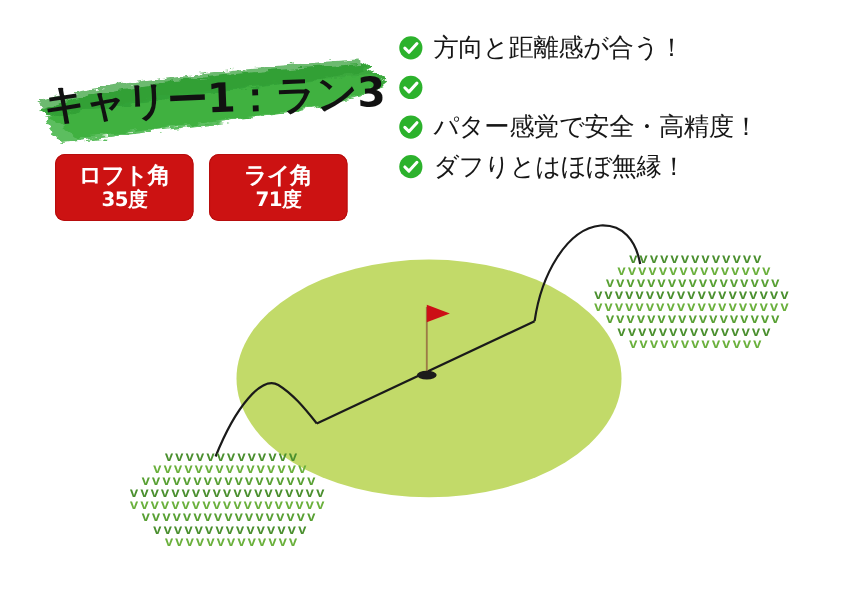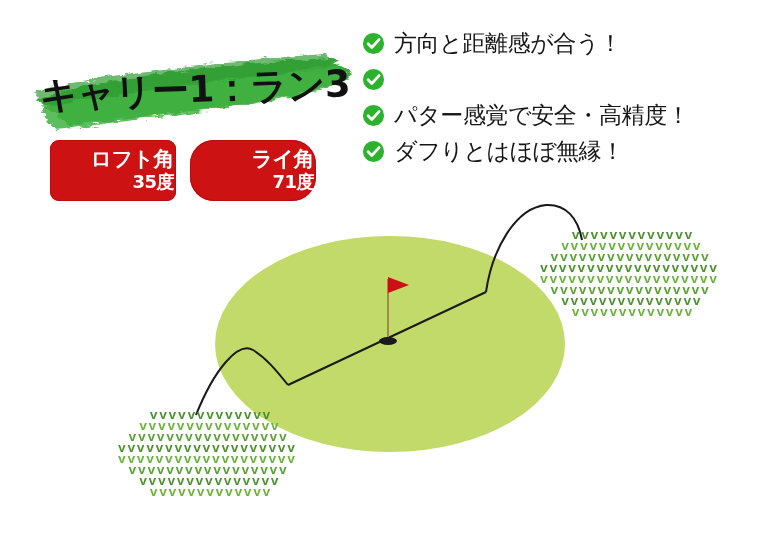--- a/index.html
+++ b/index.html
@@ -33,21 +33,21 @@
     white-space:nowrap;
   }
 
   
   .badges{position:absolute;left:50px;top:140px;display:flex;gap:14px;}
   .badge{
     background:#cc1212;
     border-radius:9px;
     width:122px;
     padding:8px 2px 9px 2px;
-    text-align:right;
+    text-align:center;
     color:#ffffff;
     font-family:"DejaVu Sans","Liberation Sans",sans-serif;
     font-weight:bold;
     line-height:1.12;
     box-shadow:0 0 0 1px #b70d0d inset;
   }
   .badge .l1{display:block;font-size:21px;letter-spacing:-0.5px;}
   .badge .l2{display:block;font-size:18px;letter-spacing:-0.5px;}
 
   
@@ -101,21 +101,21 @@
       </g>
     </svg>
     <div class="headline-text">キャリー1：ラン3</div>
   </div>
 
   <div class="badges">
     <div class="badge" style="background: rgb(204, 18, 18);">
       <span class="l1">ロフト角</span>
       <span class="l2">35度</span>
     </div>
-    <div class="badge" style="background: rgb(204, 18, 18); border-radius: 24px;">
+    <div class="badge" style="background: rgb(204, 18, 18);">
       <span class="l1">ライ角</span>
       <span class="l2">71度</span>
     </div>
   </div>
 
   <div class="checklist">
     <div class="check-row">
       <span class="check-icon">
         <svg viewBox="0 0 24 24" width="23" height="23">
           <circle cx="12" cy="12" r="11" fill="#2cb22c"></circle>

